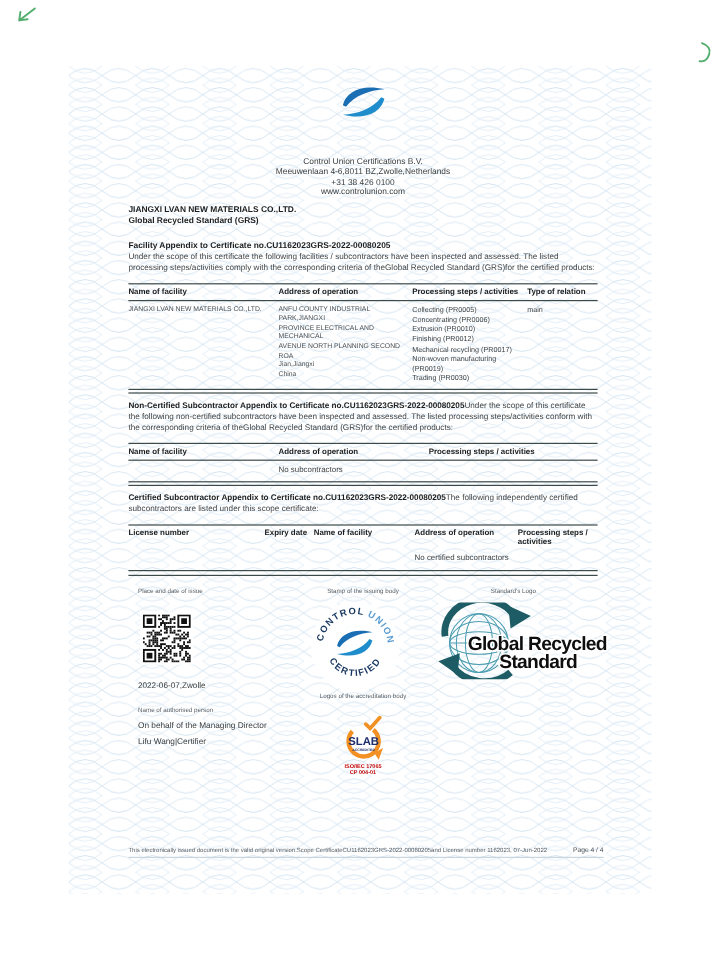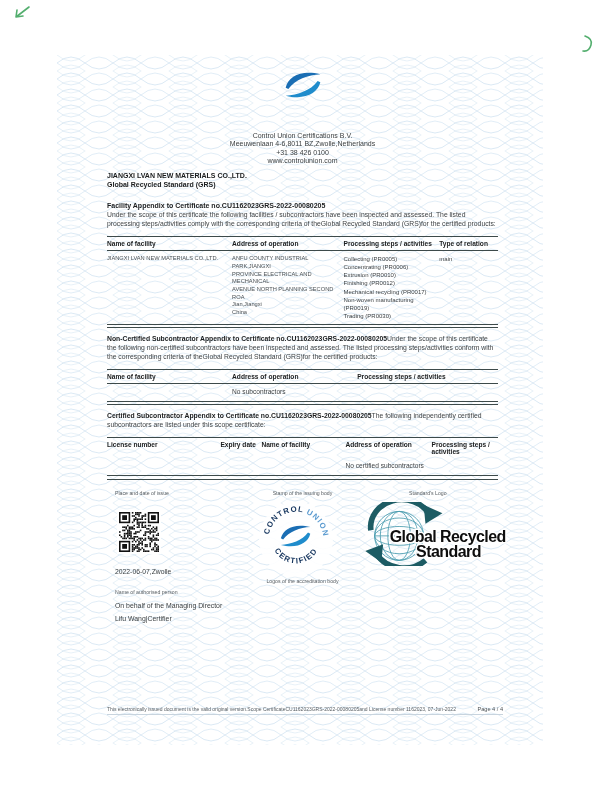--- a/index.html
+++ b/index.html
@@ -422,20 +422,32 @@
           <polygon points="27,45 8,52 25,64" fill="#1d5c64"></polygon>
           <text x="34" y="42" font-size="17" font-weight="800" fill="#0e0e0e" stroke="#ffffff" stroke-width="3" paint-order="stroke" letter-spacing="-0.6">Global Recycled</text>
           <text x="62" y="58" font-size="17" font-weight="800" fill="#0e0e0e" stroke="#ffffff" stroke-width="3" paint-order="stroke" letter-spacing="-0.6">Standard</text>
         </svg>
 
         <div class="lbl" style="left:50%;transform:translateX(-50%);top:88px;white-space:nowrap">Logos of the accreditation body</div>
         <div class="lbl auth-lbl" style="left:8px">Name of authorised person</div>
         <div class="sig" style="top:112px">On behalf of the Managing Director</div>
         <div class="sig" style="top:125px">Lifu Wang|Certifier</div>
 
+        <div class="slab">
+          <svg viewBox="0 0 40 44">
+            <circle cx="20" cy="24" r="14" fill="#ffffff" opacity=".9"></circle>
+            <circle cx="20" cy="24" r="14" fill="none" stroke="#f29024" stroke-width="4" stroke-dasharray="66 22" transform="rotate(-50 20 24)"></circle>
+            <polygon points="30,35 38,30 34,41" fill="#f29024"></polygon>
+            <path d="M22,8 l4,4 l9,-10" fill="none" stroke="#f29024" stroke-width="3.4" stroke-linecap="round"></path>
+            <text x="20" y="27" text-anchor="middle" font-size="10.5" font-weight="800" fill="#1c2e6b">SLAB</text>
+            <text x="20" y="32.5" text-anchor="middle" font-size="3.2" font-weight="bold" fill="#1c2e6b">ACCREDITED</text>
+          </svg>
+          <div class="slab-iso">ISO/IEC 17065</div>
+          <div class="slab-iso">CP 004-01</div>
+        </div>
       </div>
     </div>
 
     <div class="pfooter">
       <div class="ftext">This electronically issued document is the valid original version.Scope CertificateCU1162023GRS-2022-00080205and License number 1162023, 07-Jun-2022</div>
       <div class="fpage">Page 4 / 4</div>
     </div>
   </div>
 </div>
 

